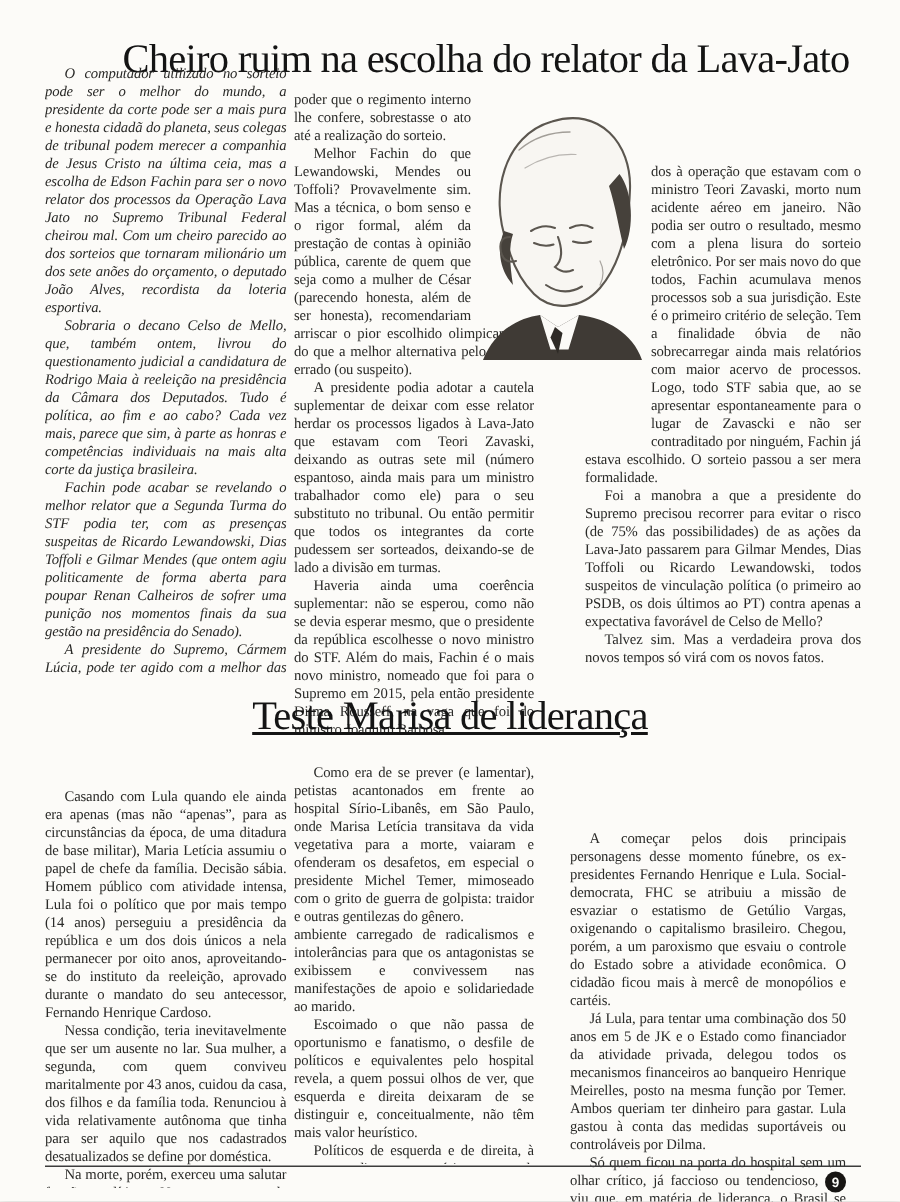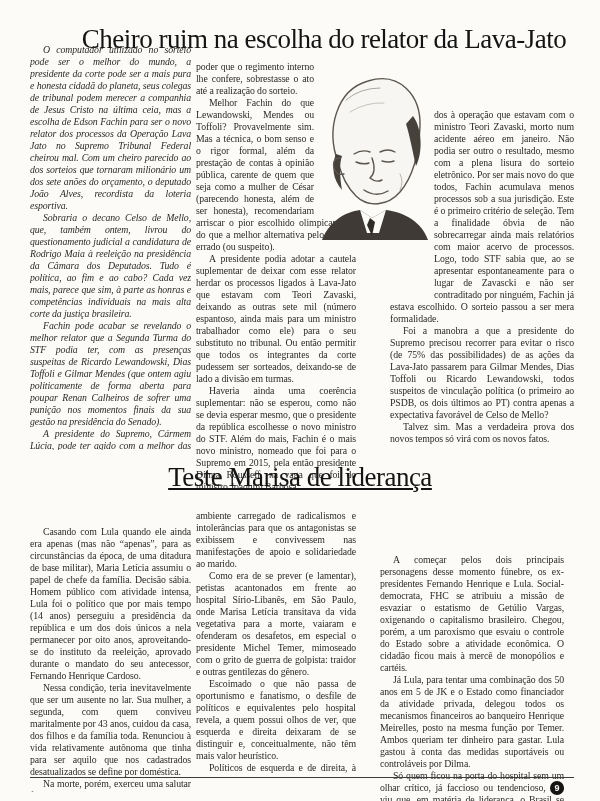--- a/index.html
+++ b/index.html
@@ -113,22 +113,22 @@
 
   <h1 class="headline" id="headline-2">Teste Marisa de liderança</h1>
 
   <div class="col" id="a2c1">
       <p class="para indent">Casando com Lula quando ele ainda era apenas (mas não “apenas”, para as circunstâncias da época, de uma ditadura de base militar), Maria Letícia assumiu o papel de chefe da família. Decisão sábia. Homem público com atividade intensa, Lula foi o político que por mais tempo (14 anos) perseguiu a presidência da república e um dos dois únicos a nela permanecer por oito anos, aproveitando-se do instituto da reeleição, aprovado durante o mandato do seu antecessor, Fernando Henrique Cardoso.</p>
       <p class="para indent">Nessa condição, teria inevitavelmente que ser um ausente no lar. Sua mulher, a segunda, com quem conviveu maritalmente por 43 anos, cuidou da casa, dos filhos e da família toda. Renunciou à vida relativamente autônoma que tinha para ser aquilo que nos cadastrados desatualizados se define por doméstica.</p>
       <p class="para indent">Na morte, porém, exerceu uma salutar função política. Num momento de enorme tensão e incerteza para o país, ela forçou uma paralisação - ao menos parcial - do</p>
     </div>
 
   <div class="col" id="a2c2">
+      <p class="para indent">Como era de se prever (e lamentar), petistas acantonados em frente ao hospital Sírio-Libanês, em São Paulo, onde Marisa Letícia transitava da vida vegetativa para a morte, vaiaram e ofenderam os desafetos, em especial o presidente Michel Temer, mimoseado com o grito de guerra de golpista: traidor e outras gentilezas do gênero.</p>
       <p class="para">ambiente carregado de radicalismos e intolerâncias para que os antagonistas se exibissem e convivessem nas manifestações de apoio e solidariedade ao marido.</p>
-      <p class="para indent">Como era de se prever (e lamentar), petistas acantonados em frente ao hospital Sírio-Libanês, em São Paulo, onde Marisa Letícia transitava da vida vegetativa para a morte, vaiaram e ofenderam os desafetos, em especial o presidente Michel Temer, mimoseado com o grito de guerra de golpista: traidor e outras gentilezas do gênero.</p>
       <p class="para indent">Escoimado o que não passa de oportunismo e fanatismo, o desfile de políticos e equivalentes pelo hospital revela, a quem possui olhos de ver, que esquerda e direita deixaram de se distinguir e, conceitualmente, não têm mais valor heurístico.</p>
       <p class="para indent">Políticos de esquerda e de direita, à parte seus discursos e retóricas em geral, praticaram sem distinção tropelias, desatinos, avanços sobre o erário, violações éticas e morais, contradições ideológicas, desnaturando os programas que alegam defender.</p>
     </div>
 
   <div class="col" id="a2c3">
       <p class="para indent">A começar pelos dois principais personagens desse momento fúnebre, os ex-presidentes Fernando Henrique e Lula. Social-democrata, FHC se atribuiu a missão de esvaziar o estatismo de Getúlio Vargas, oxigenando o capitalismo brasileiro. Chegou, porém, a um paroxismo que esvaiu o controle do Estado sobre a atividade econômica. O cidadão ficou mais à mercê de monopólios e cartéis.</p>
       <p class="para indent">Já Lula, para tentar uma combinação dos 50 anos em 5 de JK e o Estado como financiador da atividade privada, delegou todos os mecanismos financeiros ao banqueiro Henrique Meirelles, posto na mesma função por Temer. Ambos queriam ter dinheiro para gastar. Lula gastou à conta das medidas suportáveis ou controláveis por Dilma.</p>
       <p class="para indent">Só quem ficou na porta do hospital sem um olhar crítico, já faccioso ou tendencioso, não viu que, em matéria de liderança, o Brasil se nivelou por baixo. Talvez, também, em matéria de liderado, também.</p>
     </div>
 

